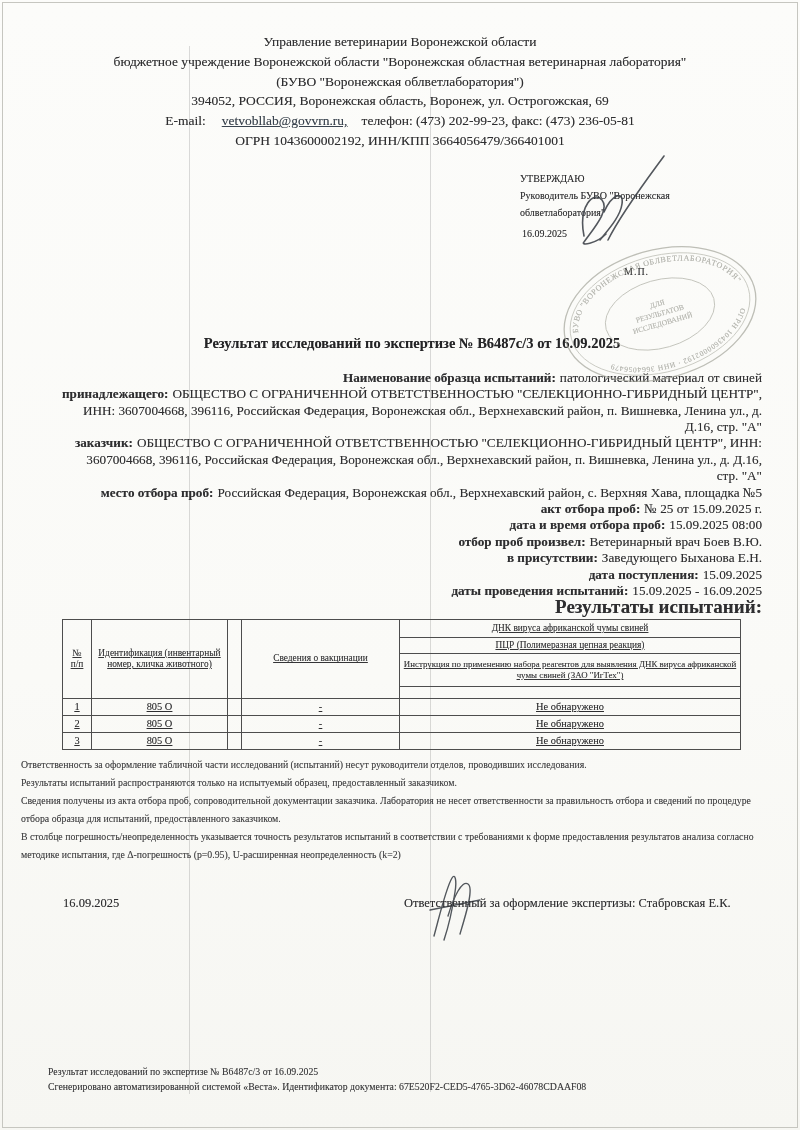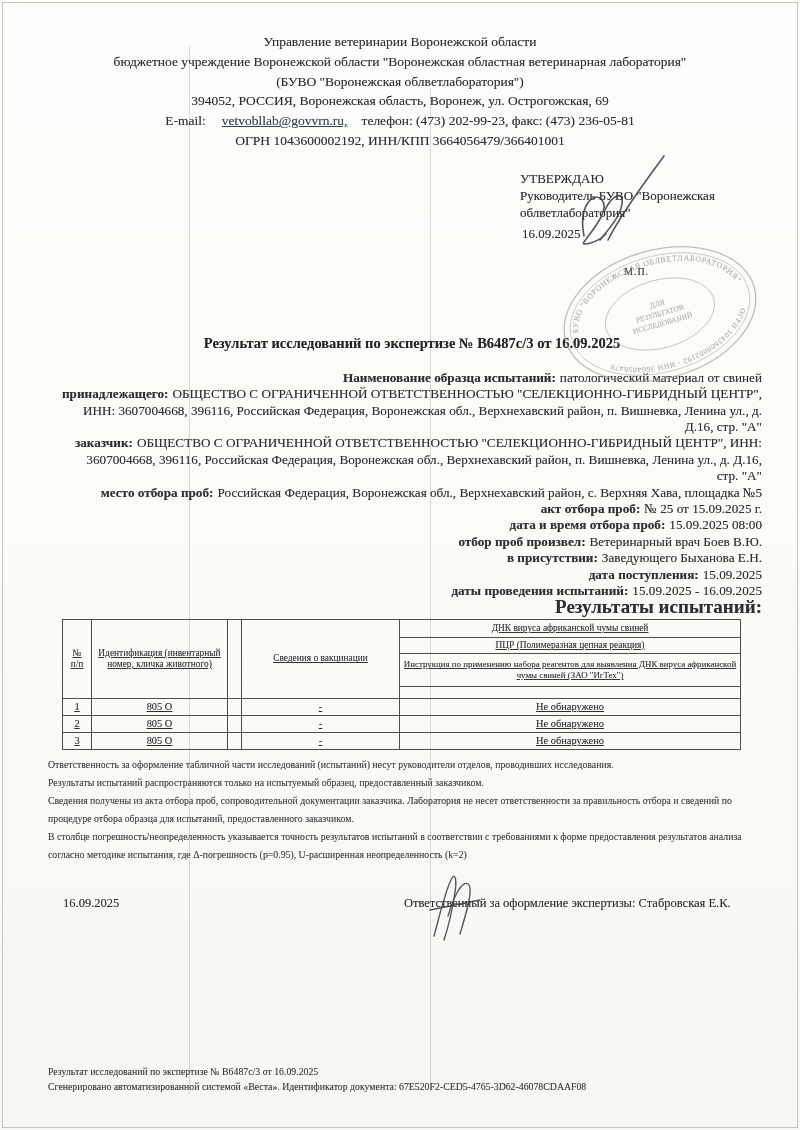--- a/index.html
+++ b/index.html
@@ -14,21 +14,21 @@
   .scan-frame { position:absolute; inset:2px; border:1px solid #c6c6c0; pointer-events:none; }
   .fold { position:absolute; width:1px; background:rgba(80,80,80,.20); }
   .fold.f1 { left:189px; top:46px; height:1048px; }
   .fold.f2 { left:430px; top:88px; height:1004px; }
 
   
   .doc-header { padding-top:32px; text-align:center; font-size:13.5px; line-height:19.8px; }
   .email-link { text-decoration:underline; color:#39434f; margin:0 14px 0 16px; }
 
   
-  .approval { position:absolute; left:520px; top:170px; width:252px; font-size:13px; line-height:17px; }
+  .approval { position:absolute; left:520px; top:170px; width:252px; font-size:10px; line-height:17px; }
   .sign-row { margin-top:5px; white-space:nowrap; }
   .sign-line { display:inline-block; width:110px; border-bottom:1px solid #4a4a4a; height:12px; }
   .approval-date { margin-top:4px; padding-left:2px; }
   .stamp-mark { position:absolute; left:624px; top:266px; font-size:10px; color:#3b3b3d; letter-spacing:1px; }
   .stamp-svg { position:absolute; left:540px; top:236px; }
   .sig-svg { position:absolute; }
 
   
   .content { padding:0 38px 0 62px; }
   .doc-title { margin-top:184px; text-align:center; font-weight:bold; font-size:14.5px; color:#242426; }
@@ -38,21 +38,21 @@
 
   
   table.results { border-collapse:collapse; table-layout:fixed; width:678px; margin-top:3px; }
   table.results td { border:1px solid #4d4d4d; text-align:center; vertical-align:middle; padding:1px 3px;text-decoration:underline; }
   td.hdr { font-size:9.4px; line-height:11px; color:#353537; }
   td.nd  { font-size:8.9px; line-height:10.5px; }
   tr.h-a { height:18px; } tr.h-b { height:16px; } tr.h-c { height:33px; } tr.h-d { height:12px; }
   tr.data { height:17px; font-size:10.4px; }
 
   
-  .notes { padding:6px 32px 0 48px; font-size:9.8px; line-height:18px; color:#434345; }
+  .notes { padding:6px 32px 0 21px; font-size:9.8px; line-height:18px; color:#434345; }
 
   
   .signoff-date { position:absolute; left:63px; top:896px; font-size:12.5px; }
   .responsible { position:absolute; left:404px; top:896px; width:365px; font-size:12.5px; }
   .doc-footer { position:absolute; left:48px; top:1064px; font-size:9.8px; line-height:15px; color:#39393b; }
 </style>
 </head>
 <body>
 
 <div class="page">

